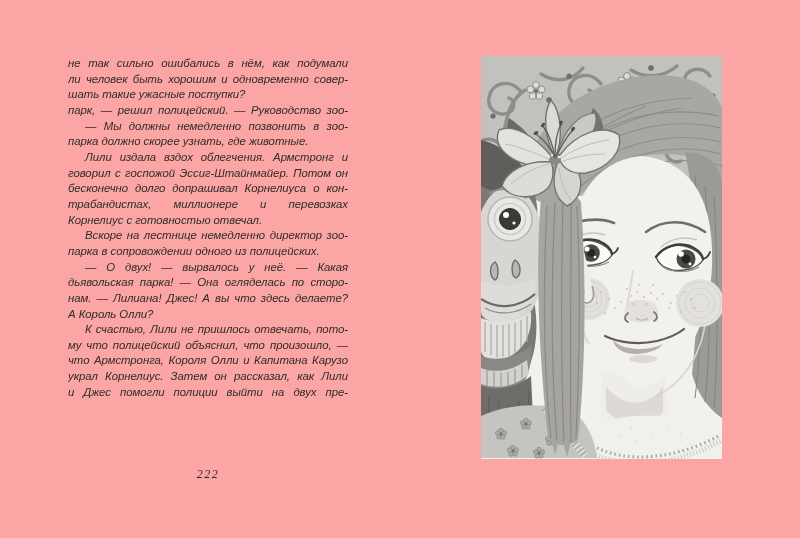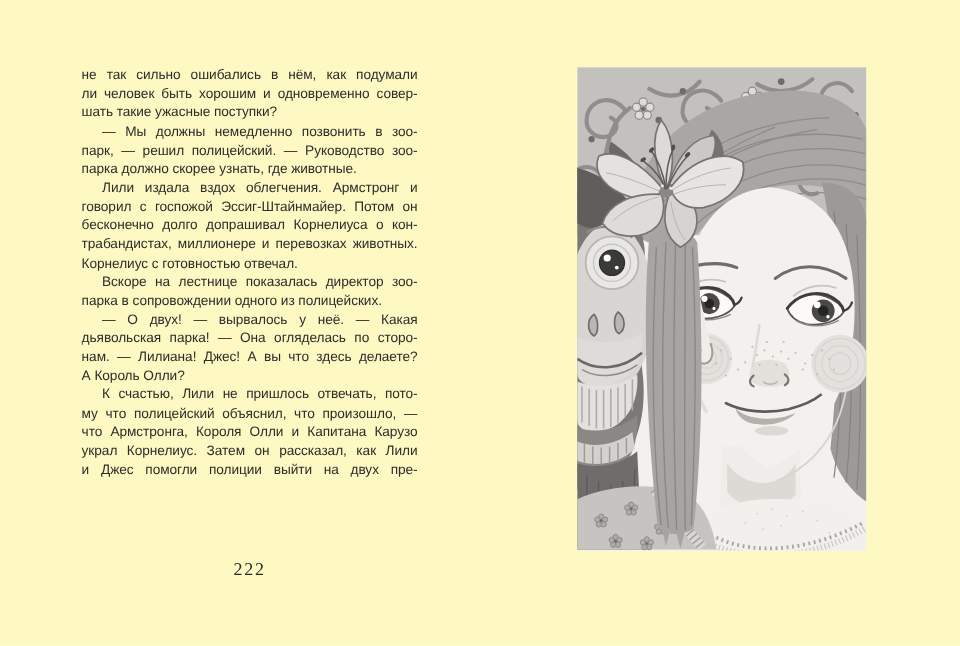--- a/index.html
+++ b/index.html
@@ -1,74 +1,74 @@
 <!DOCTYPE html>
 <html><head>
 <meta charset="utf-8">
 <style>
   html,body{margin:0;padding:0;}
   body{
     width:800px;height:538px;position:relative;overflow:hidden;
     background:#ffffff;
     font-family:"Liberation Sans",sans-serif;
   }
-  .spread{position:absolute;inset:0;background:#fef9c3;}
+  .spread{position:absolute;inset:0;background:#fca5a5;font-style:italic;}
   
   .text-col{
     position:absolute;left:68px;top:56px;width:280px;
     color:#2e2d2b;font-size:11.4px;letter-spacing:-0.05px;
   }
   .text-line{
     height:15.67px;line-height:15.67px;overflow:hidden;
     text-align:justify;text-align-last:justify;
   }
   .text-line.indent{text-indent:17px;}
   .text-line.no-just{text-align:left;text-align-last:auto;}
   .page-num{
     position:absolute;left:68px;top:467px;width:280px;
     text-align:center;font-family:"Liberation Serif",serif;
-    font-size:15px;color:#2b2a28;letter-spacing:1.5px;
+    font-size:12px;color:#2b2a28;letter-spacing:1.5px;
   }
   
   .illustration{position:absolute;left:481px;top:56px;width:241px;height:403px;}
   .illustration svg{display:block;width:100%;height:100%;}
 </style>
 </head>
 <body>
 
 <div class="spread">
 
   <div class="text-col">
 
       <div class="text-line">не так сильно ошибались в нём, как подумали</div>
 
 
       <div class="text-line">ли человек быть хорошим и одновременно совер-</div>
 
       <div class="text-line no-just">шать такие ужасные поступки?</div>
 
+      <div class="text-line">парк, — решил полицейский. — Руководство зоо-</div>
+
       <div class="text-line indent">— Мы должны немедленно позвонить в зоо-</div>
 
-      <div class="text-line">парк, — решил полицейский. — Руководство зоо-</div>
-
       <div class="text-line no-just">парка должно скорее узнать, где животные.</div>
 
       <div class="text-line indent">Лили издала вздох облегчения. Армстронг и</div>
 
 
 
       <div class="text-line">говорил с госпожой Эссиг-Штайнмайер. Потом он</div>
 
       <div class="text-line">бесконечно долго допрашивал Корнелиуса о кон-</div>
 
       <div class="text-line">трабандистах, миллионере и перевозках животных.</div>
 
       <div class="text-line no-just">Корнелиус с готовностью отвечал.</div>
 
-      <div class="text-line indent">Вскоре на лестнице показалась директор зоо-</div>
+      <div class="text-line indent">Вскоре на лестнице немедленно директор зоо-</div>
 
       <div class="text-line no-just">парка в сопровождении одного из полицейских.</div>
 
       <div class="text-line indent">— О двух! — вырвалось у неё. — Какая</div>
 
       <div class="text-line">дьявольская парка! — Она огляделась по сторо-</div>
 
       <div class="text-line">нам. — Лилиана! Джес! А вы что здесь делаете?</div>
 
       <div class="text-line no-just">А Король Олли?</div>

